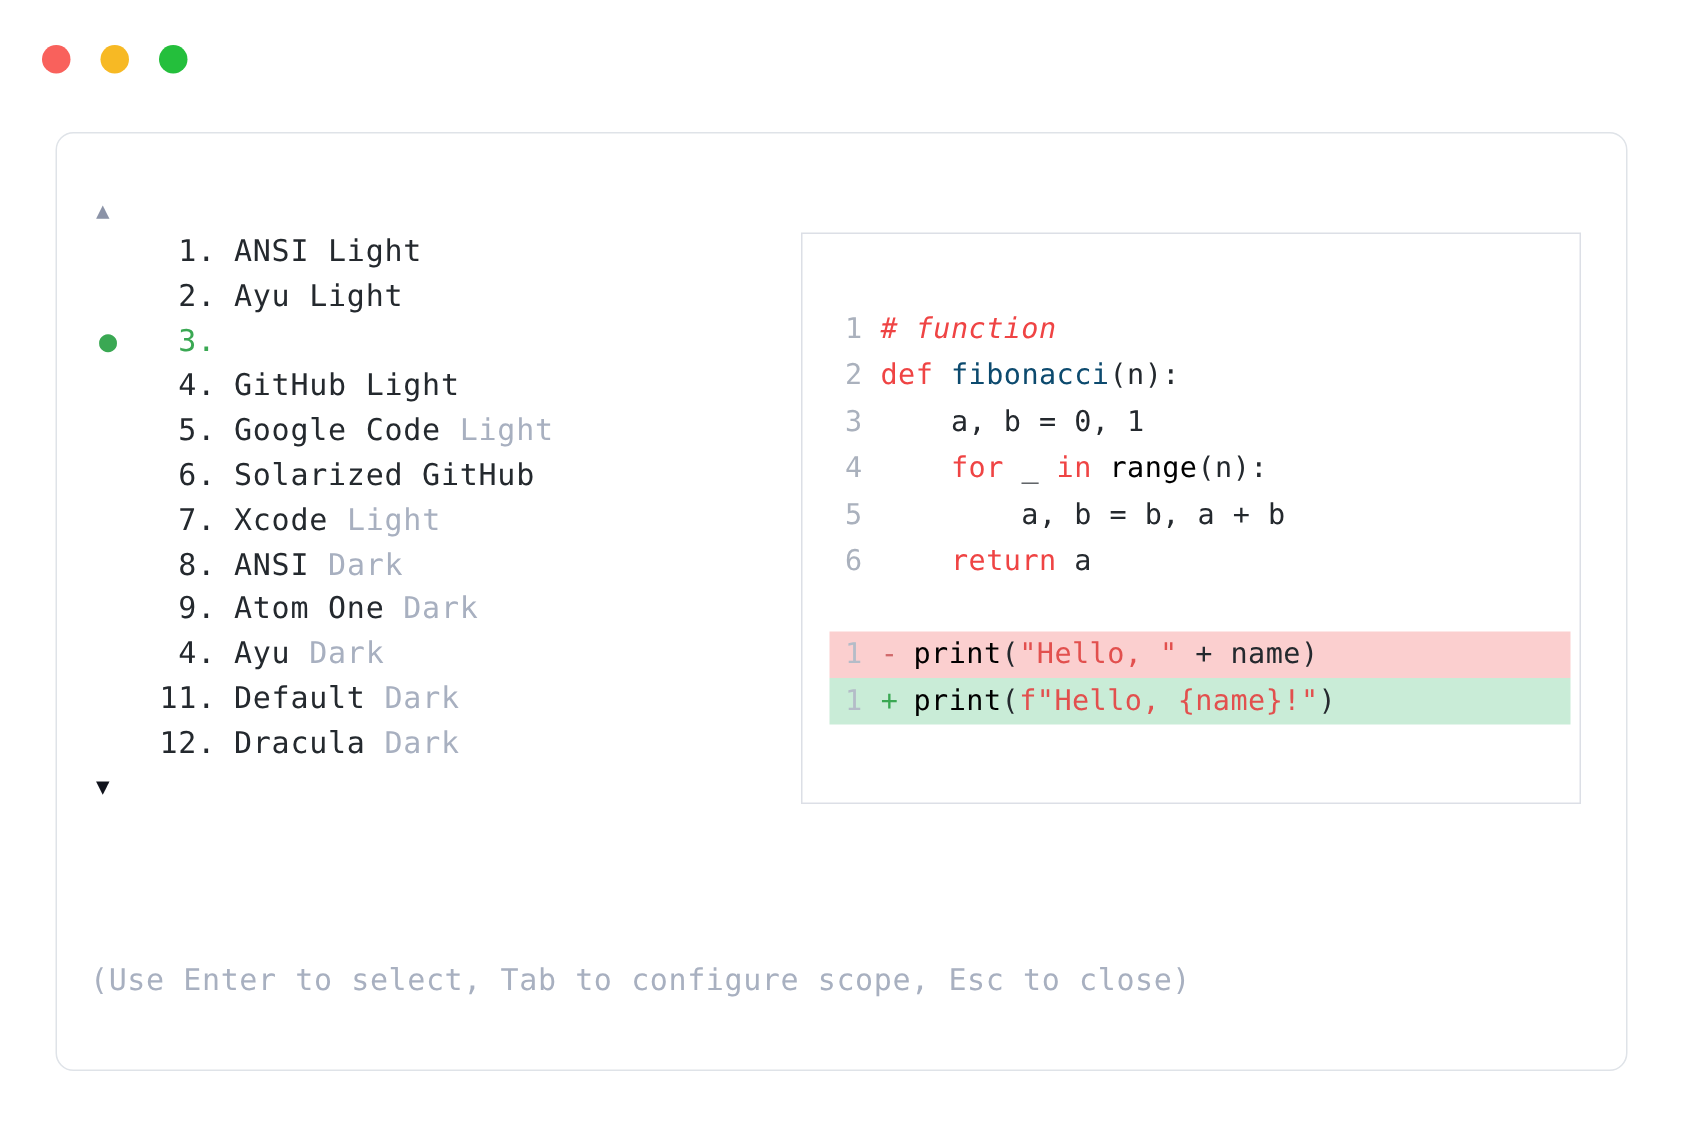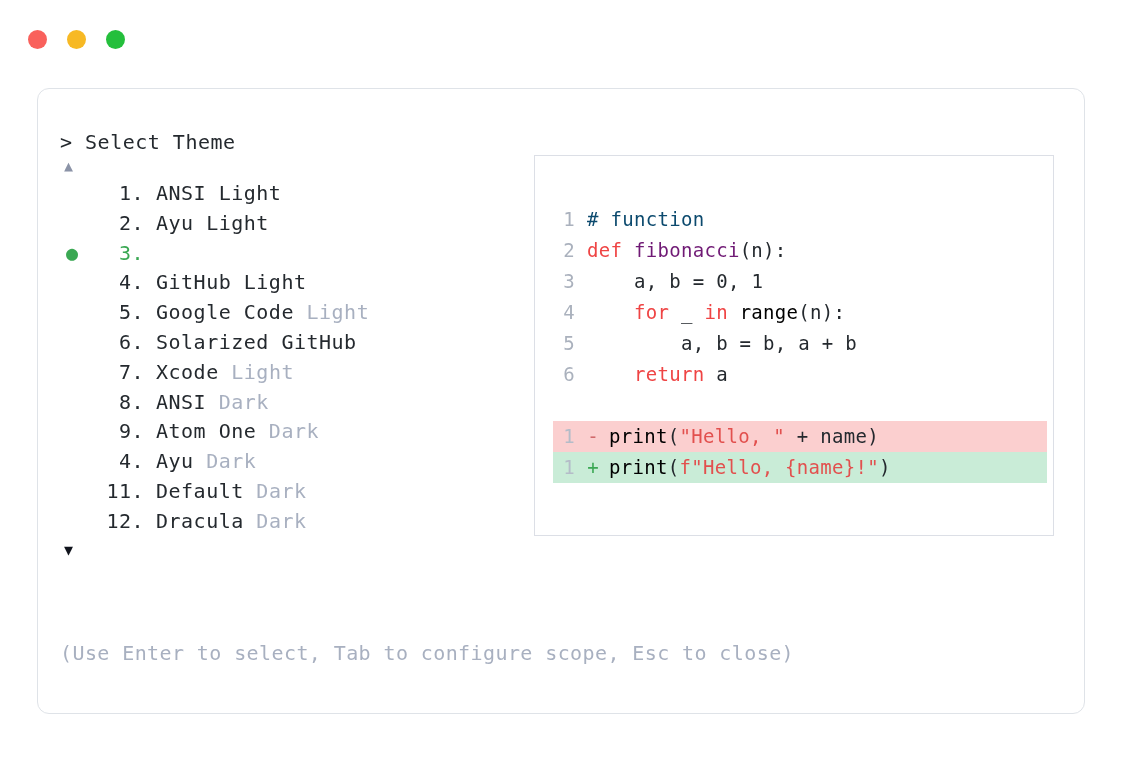--- a/index.html
+++ b/index.html
@@ -169,42 +169,41 @@
     margin-right: 10px;
     text-align: center;
   }
   .diff-del { background: #fbcfcf; }
   .diff-add { background: #c9ecd7; }
   .diff-del .diff-sign { color: #d0696b; }
   .diff-add .diff-sign { color: #3aa853; }
   .diff-body { padding-right: 4px; }
 
   
-  .tok-comment { color: #0c4a6e; }
+  .tok-comment { color: #ef4444; font-style: italic; }
   .tok-keyword { color: #ef4444; }
-  .tok-func    { color: #701a75; }
+  .tok-func    { color: #0c4a6e; }
   .tok-builtin { color: #000000; }
   .tok-string  { color: #e2504e; }
   .tok-plain   { color: #24292e; }
   .tok-number  { color: #24292e; }
 </style>
 </head>
 <body>
 
 <div class="window-dots">
   <div class="dot dot-close"></div>
   <div class="dot dot-min"></div>
   <div class="dot dot-max"></div>
 </div>
 
 <div class="panel">
   <div class="panel-inner">
 
     <div class="list-col">
-      <div class="prompt-line">&gt; Select Theme</div>
       <div class="scroll-arrow up">▲</div>
       <div class="theme-list" id="theme-list">
           <div class="theme-row"><span class="bullet-cell">●</span><span class="index-cell"> 1.</span><span class="name-cell">ANSI Light</span></div>
           <div class="theme-row"><span class="bullet-cell">●</span><span class="index-cell"> 2.</span><span class="name-cell">Ayu Light</span></div>
           <div class="theme-row selected"><span class="bullet-cell">●</span><span class="index-cell"> 3.</span></div>
           <div class="theme-row"><span class="bullet-cell">●</span><span class="index-cell"> 4.</span><span class="name-cell">GitHub Light</span></div>
           <div class="theme-row"><span class="bullet-cell">●</span><span class="index-cell"> 5.</span><span class="name-cell">Google Code</span><span class="variant-cell"> Light</span></div>
           <div class="theme-row"><span class="bullet-cell">●</span><span class="index-cell"> 6.</span><span class="name-cell">Solarized GitHub</span></div>
           <div class="theme-row"><span class="bullet-cell">●</span><span class="index-cell"> 7.</span><span class="name-cell">Xcode</span><span class="variant-cell"> Light</span></div>
           <div class="theme-row"><span class="bullet-cell">●</span><span class="index-cell"> 8.</span><span class="name-cell">ANSI</span><span class="variant-cell"> Dark</span></div>

